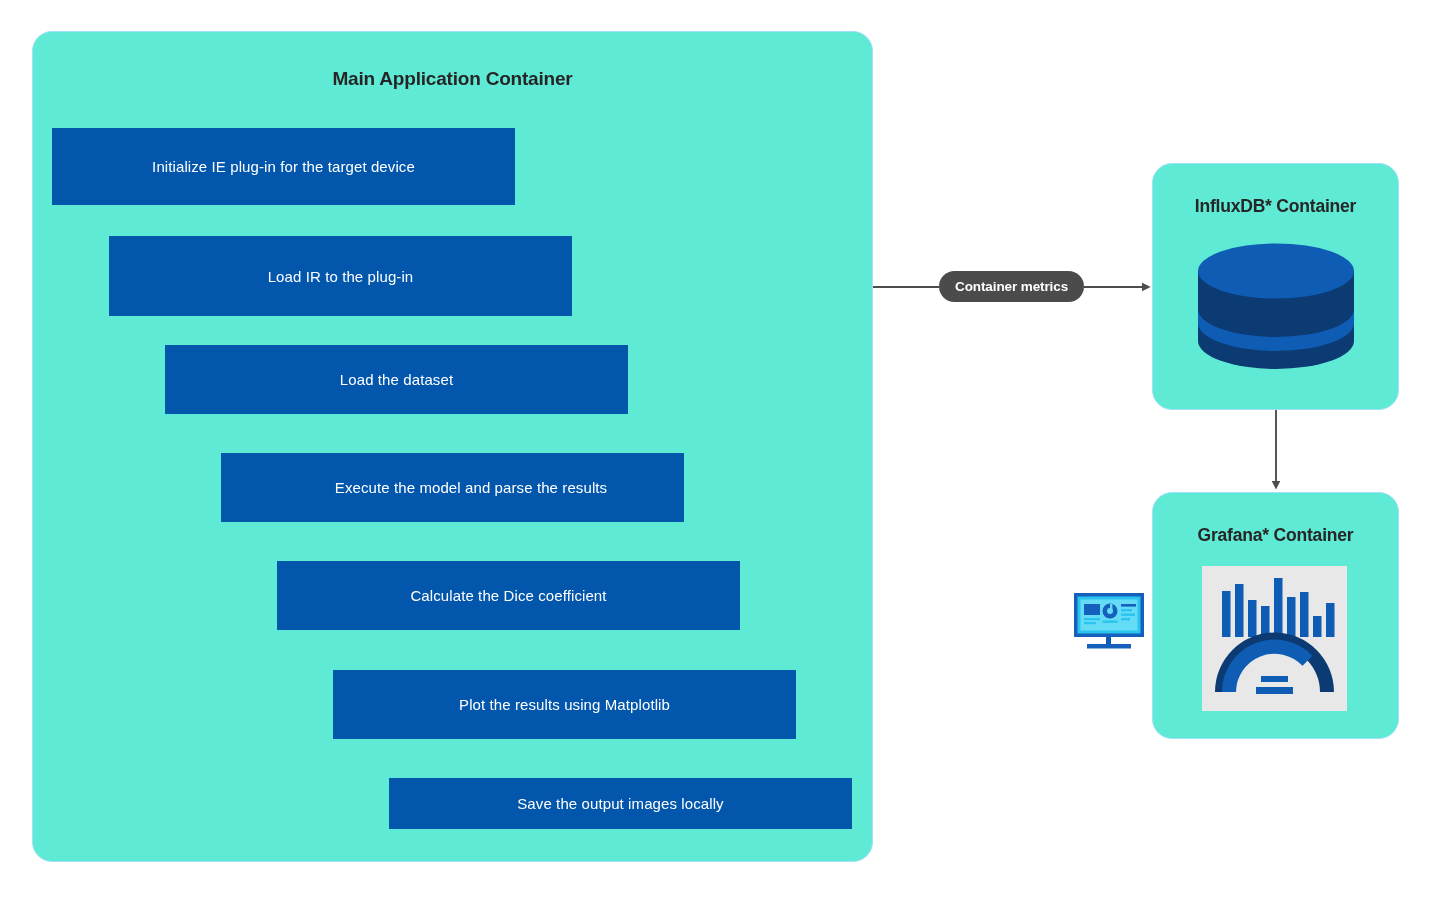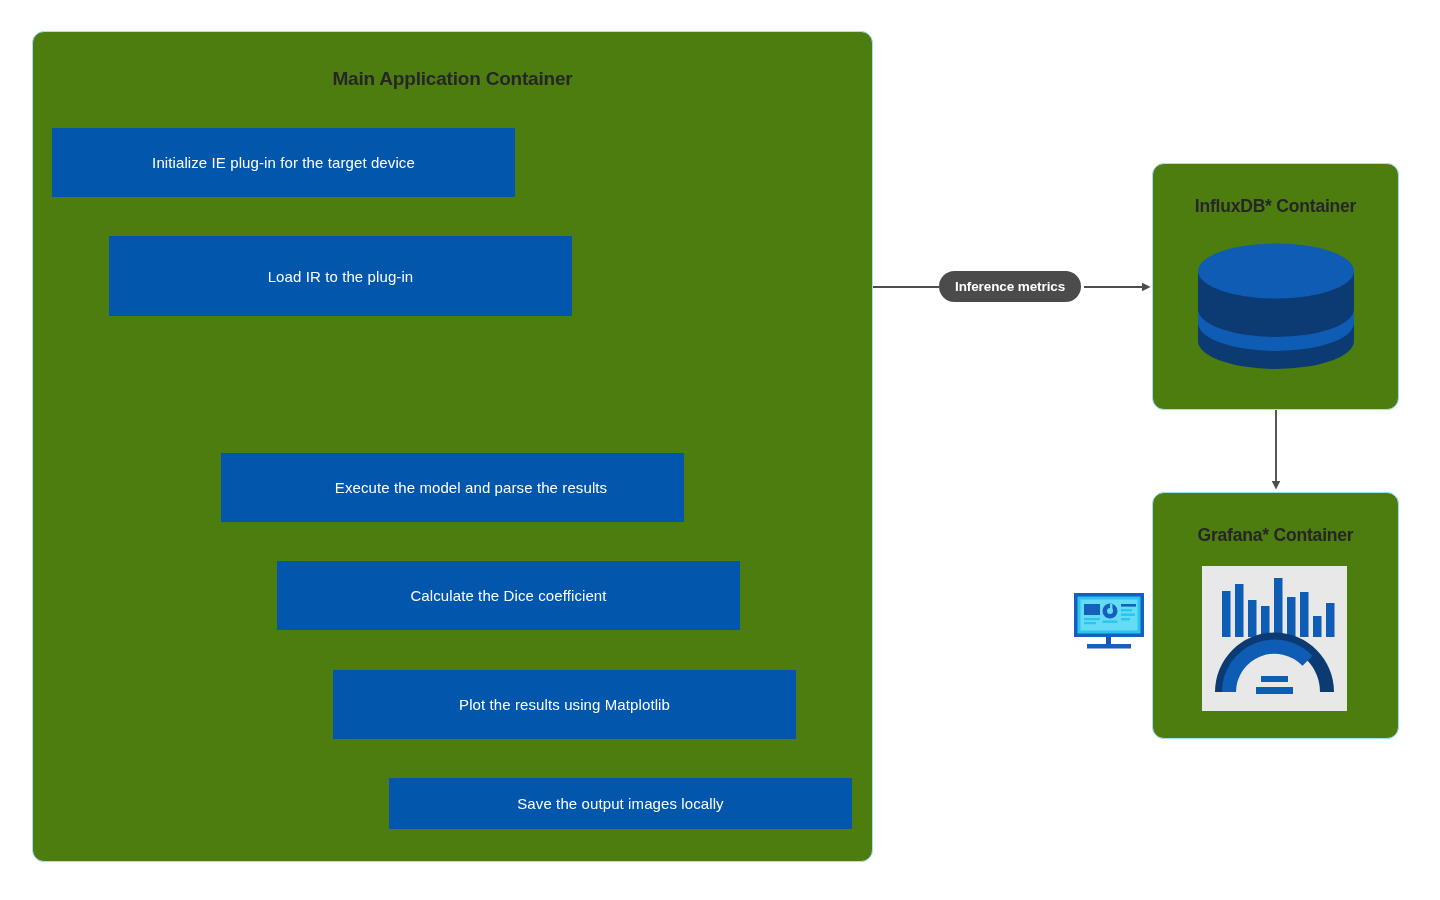--- a/index.html
+++ b/index.html
@@ -22,22 +22,22 @@
     inset: 0;
     width: 1440px;
     height: 900px;
   }
 
   
   .panel {
     position: absolute;
     box-sizing: border-box;
     border: 1.5px solid #9fe1fb;
-    border-radius: 12px;
-    background: #4d7c0f;
+    border-radius: 20px;
+    background: #5eead4;
   }
   #main-panel  { left: 32px;  top: 31px;  width: 841px; height: 831px; }
   #influx-panel{ left: 1152px;top: 163px; width: 247px; height: 247px; }
   #grafana-panel{left: 1152px;top: 492px; width: 247px; height: 247px; }
 
   .panel-title {
     position: absolute;
     left: 0;
     right: 0;
     text-align: center;
@@ -62,21 +62,21 @@
   }
   .step .step-label {
     color: #ffffff;
     font-size: 15px;
     font-weight: 400;
     letter-spacing: 0.1px;
     text-align: center;
     white-space: nowrap;
   }
 
-  #step-0 { left: 52px;  top: 128px; width: 463px; height: 69px; }
+  #step-0 { left: 52px;  top: 128px; width: 463px; height: 77px; }
   #step-1 { left: 109px; top: 236px; width: 463px; height: 80px; }
   #step-2 { left: 165px; top: 345px; width: 463px; height: 69px; }
   #step-3 { left: 221px; top: 453px; width: 463px; height: 69px; padding-left: 37px; }
   #step-4 { left: 277px; top: 561px; width: 463px; height: 69px; }
   #step-5 { left: 333px; top: 670px; width: 463px; height: 69px; }
   #step-6 { left: 389px; top: 778px; width: 463px; height: 51px; }
 
   
   .connectors {
     position: absolute;
@@ -163,35 +163,38 @@
   <div class="panel" id="main-panel">
     <div class="panel-title">Main Application Container</div>
   </div>
 
   <div class="step" id="step-0">
     <span class="step-label">Initialize IE plug-in for the target device</span>
   </div>
   <div class="step" id="step-1">
     <span class="step-label">Load IR to the plug-in</span>
   </div>
+  <div class="step" id="step-2">
+    <span class="step-label">Load the dataset</span>
+  </div>
   <div class="step" id="step-3">
     <span class="step-label">Execute the model and parse the results</span>
   </div>
   <div class="step" id="step-5">
     <span class="step-label">Plot the results using Matplotlib</span>
   </div>
   <div class="step" id="step-4">
     <span class="step-label">Calculate the Dice coefficient</span>
   </div>
   <div class="step" id="step-6">
     <span class="step-label">Save the output images locally</span>
   </div>
 
   <div id="inference-pill">
-    <span class="pill-label">Inference metrics</span>
+    <span class="pill-label">Container metrics</span>
   </div>
 
   <div class="panel" id="influx-panel">
     <div class="panel-title">InfluxDB* Container</div>
   </div>
 
   <svg id="db-icon" viewBox="0 0 158 126" xmlns="http://www.w3.org/2000/svg">
 
     <path d="M1,28 L1,98 A78,28 0 0 0 157,98 L157,28 Z" fill="#0b3b72"></path>
 

